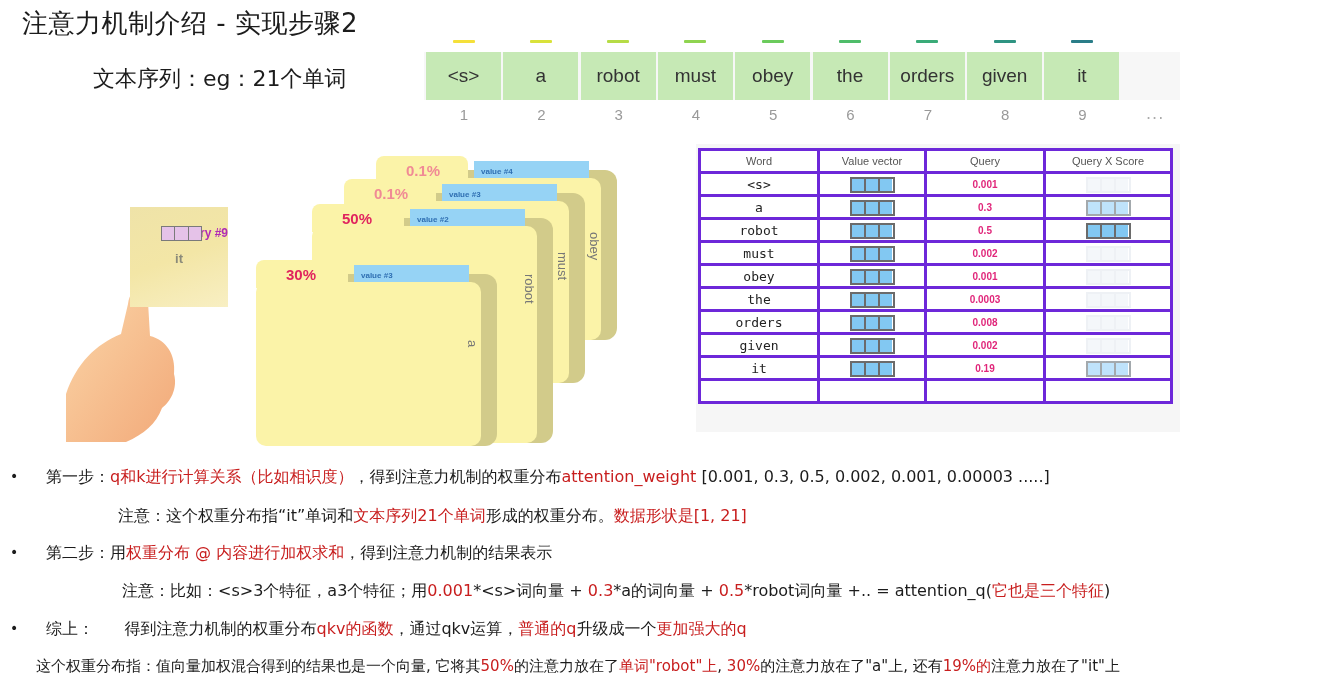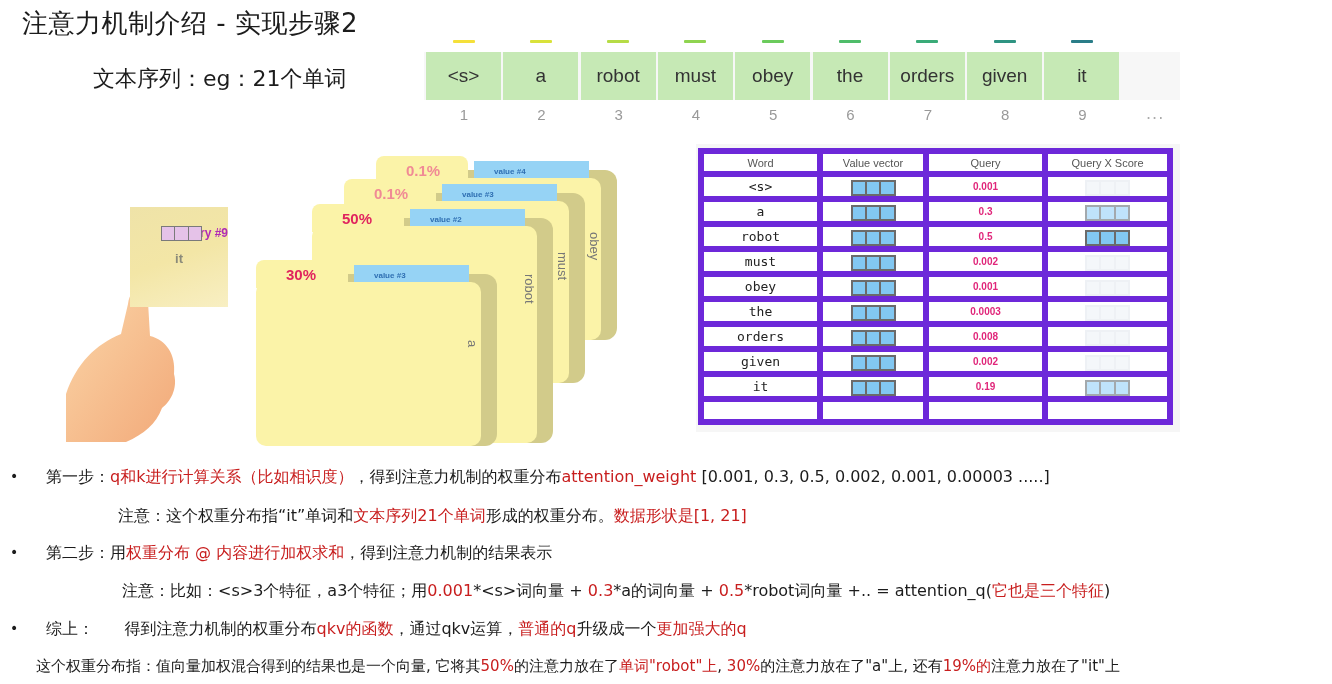--- a/index.html
+++ b/index.html
@@ -24,28 +24,28 @@
   .qvec span { flex: 1; background: #e5c2e8; border-right: 1.5px solid #7a7a7a; }
   .qvec span:last-child { border-right: none; }
   .card-word { position: absolute; top: 44px; left: 0; width: 100%; text-align: center; font-family: "Liberation Sans", sans-serif; font-weight: bold; font-size: 13px; color: #8a8a7a; }
 
   .hand { position: absolute; left: 0; top: 134px; width: 130px; height: 168px; }
 
   .folder { position: absolute; }
   .folder .f-back { position: absolute; background: #d2cb8a; border-radius: 12px; }
   .folder .f-body { position: absolute; background: #fbf3a8; border-radius: 10px; }
   .folder .f-tab { position: absolute; background: #fbf3a8; border-radius: 8px 8px 0 0; }
-  .folder .f-val { position: absolute; background: #96d3f5; font-family: "Liberation Sans", sans-serif; font-weight: bold; font-size: 8px; color: #2f6fb2; padding-left: 20px; display: flex; align-items: center; }
+  .folder .f-val { position: absolute; background: #96d3f5; font-family: "Liberation Sans", sans-serif; font-weight: bold; font-size: 8px; color: #2f6fb2; padding-left: 7px; display: flex; align-items: center; }
   .folder .f-pct { position: absolute; font-family: "Liberation Sans", sans-serif; font-weight: bold; font-size: 15px; }
   .folder .f-word { position: absolute; font-family: "Liberation Sans", sans-serif; font-size: 13px; color: #777; transform: rotate(90deg); transform-origin: left top; white-space: nowrap; }
 
   
   .table-wrap { position: absolute; left: 696px; top: 144px; width: 484px; height: 288px; background: #f6f6f6; }
   table.vt { position: absolute; left: 2px; top: 4px; width: 475px; border-collapse: collapse; background: #fff; }
-  table.vt th, table.vt td { border: 6px solid #6d28d9; height: 23px; text-align: center; vertical-align: middle; }
+  table.vt th, table.vt td { border: 3px solid #6d28d9; height: 23px; text-align: center; vertical-align: middle; }
   table.vt th { font-family: "Liberation Sans", sans-serif; font-size: 11px; color: #555; font-weight: normal; }
   td.w { font-family: "DejaVu Sans Mono", "Liberation Mono", monospace; font-size: 13px; color: #222; width: 119px; }
   td.s { font-family: "Liberation Sans", sans-serif; font-weight: bold; font-size: 10px; color: #e0267a; width: 119px; }
   td.s.sum { color: #555; }
   .vec { display: inline-flex; width: 45px; height: 16px; border: 2px solid #666; vertical-align: middle; }
   .vec i { flex: 1; background: #8fd0fb; border-right: 2px solid #666; }
   .vec i:last-child { border-right: none; }
   .vec.faint { border-color: #eef1f5; }
   .vec.faint i { background: #f4f7fa; border-color: #eef1f5; }
   .vec.mid { border-color: #a3a9ad; }

